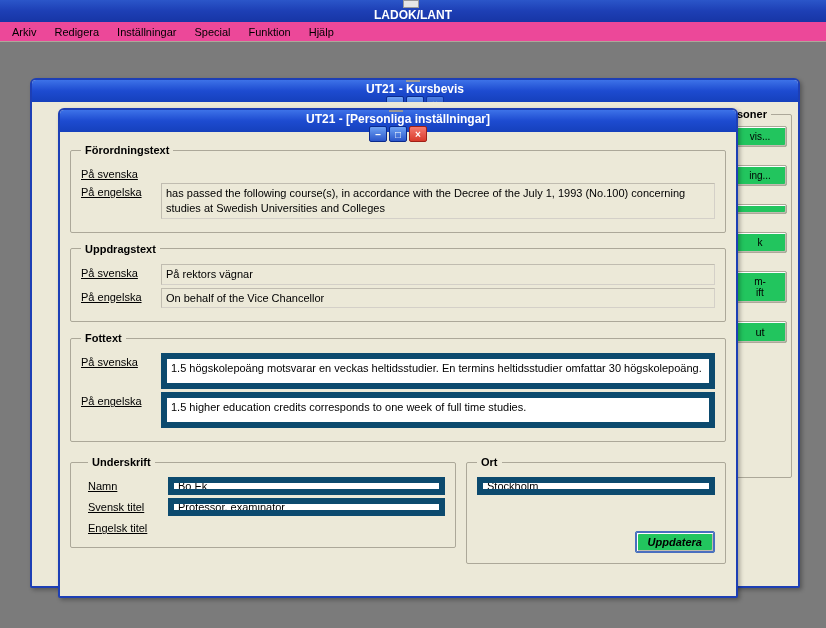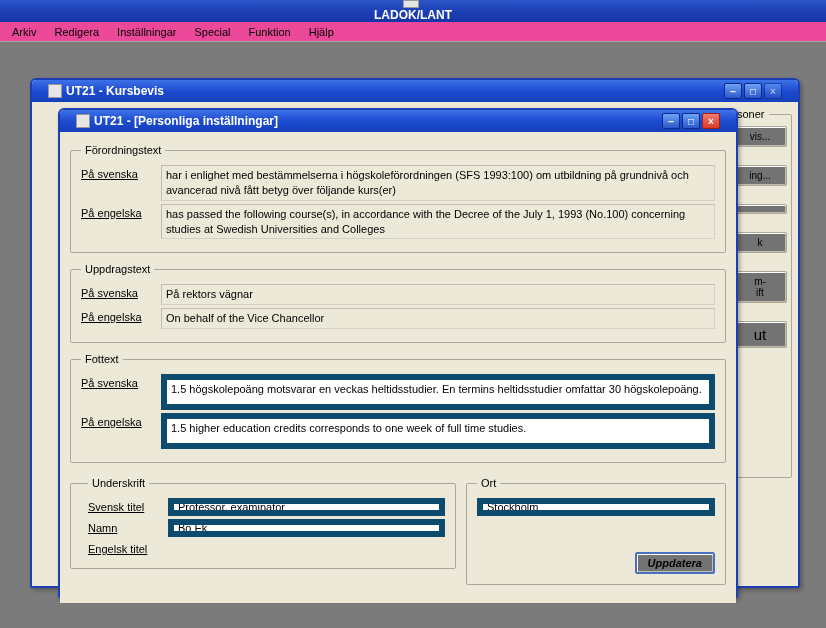--- a/index.html
+++ b/index.html
@@ -61,23 +61,24 @@
     background: #ece9d8;
     box-shadow: 2px 2px 4px rgba(0,0,0,.3);
   }
   .win-titlebar {
     height: 22px;
     background: linear-gradient(to bottom, #3d72e8 0%, #1d4bd0 50%, #1540bc 100%);
     color: #fff;
     font-weight: bold;
     display: flex;
     align-items: center;
-    padding: 0 16px;
+    padding: 0 4px;
     font-size: 12px;
     border-radius: 4px 4px 0 0;
+    flex-direction: column;
   }
   .win-titlebar .win-icon {
     width: 14px; height: 14px;
     background: #e6e6e6;
     border: 1px solid #999;
     margin-right: 4px;
   }
   .win-titlebar .spacer { flex: 1; }
   .win-btns { display: flex; gap: 2px; }
   .win-btn {
@@ -96,21 +97,21 @@
   fieldset {
     border: 1px solid #aca899;
     margin: 4px 0 10px 0;
     padding: 6px 10px 10px 10px;
     border-radius: 2px;
   }
   legend {
     font-size: 11px;
     color: #000;
     padding: 0 4px;
-    font-weight: normal;
+    font-weight: bold;
   }
   .row { display:flex; align-items:flex-start; margin:3px 0; }
   .row .lbl { width: 80px; flex-shrink:0; padding-top:3px;text-decoration:underline;}
   .ro-field {
     flex:1;
     background: #ece9d8;
     border: 1px solid #d4d0c8;
     border-top-color:#c0bcb0;
     border-left-color:#c0bcb0;
     padding: 2px 4px;
@@ -125,21 +126,21 @@
     padding: 2px 4px;
     font-size:11px;
     height:18px;
     font-family:inherit;
   }
   textarea.text-input { height:36px; resize:none; line-height:1.35;}
   .two-col { display:flex; gap:10px; align-items:flex-start;}
   .two-col fieldset { flex:1; }
   .button {
     border: 1px solid #aca899;
-    background: #737373;
+    background: #22c55e;
     padding: 4px 12px;
     font-size:11px;
     font-family:inherit;
     border-radius:2px;
     cursor:pointer;
     min-width:72px;
     text-align:center;
     box-shadow: inset 1px 1px 0 #fff, inset -1px -1px 0 #c0bcb0;
   }
   .button.primary { font-weight:bold; border:1px solid #4a6fbf; box-shadow: 0 0 0 1px #4a6fbf inset, inset 2px 2px 0 #fff, inset -2px -2px 0 #c0bcb0; font-style: italic;}
@@ -177,21 +178,21 @@
 
       <fieldset style="position:absolute; right:6px; top:2px; width:64px; height:370px; padding:6px 4px;">
         <legend>soner</legend>
         <div style="display:flex;flex-direction:column;gap:18px;">
           <button class="button" style="min-width:50px;font-size:10px;padding:4px 2px;">vis...</button>
           <button class="button" style="min-width:50px;font-size:10px;padding:4px 2px;">ing...</button>
           <button class="button" style="min-width:50px;font-size:10px;padding:4px 2px;"></button>
           <button class="button" style="min-width:50px;font-size:10px;padding:4px 2px;">k</button>
           <button class="button" style="min-width:50px;font-size:10px;padding:4px 2px;white-space:pre-line;line-height:1.1;">m-
 ift</button>
-          <button class="button" style="min-width:50px;font-size:15px;padding:4px 2px;">ut</button>
+          <button class="button" style="min-width:50px;font-size:11px;padding:4px 2px;">ut</button>
         </div>
       </fieldset>
     </div>
   </div>
 
   <div class="win" style="left:58px; top:66px; width:680px; height:490px;">
     <div class="win-titlebar">
       <div class="win-icon"></div>
       <span>UT21 - [Personliga inställningar]</span>
       <div class="spacer"></div>
@@ -200,21 +201,20 @@
         <div class="win-btn">□</div>
         <div class="win-btn close">×</div>
       </div>
     </div>
     <div class="win-body">
 
       <fieldset>
         <legend>Förordningstext</legend>
         <div class="row">
           <div class="lbl">På svenska</div>
-          <div class="ro-field">har i enlighet med bestämmelserna i högskoleförordningen (SFS 1993:100) om utbildning på grundnivå och avancerad nivå fått betyg över följande kurs(er)</div>
         </div>
         <div class="row">
           <div class="lbl">På engelska</div>
           <div class="ro-field">has passed the following course(s), in accordance with the Decree of the July 1, 1993 (No.100) concerning studies at Swedish Universities and Colleges</div>
         </div>
       </fieldset>
 
       <fieldset>
         <legend>Uppdragstext</legend>
         <div class="row">
@@ -236,28 +236,28 @@
         <div class="row">
           <div class="lbl">På engelska</div>
           <textarea class="text-input" style="">1.5 higher education credits corresponds to one week of full time studies.</textarea>
         </div>
       </fieldset>
 
       <div class="two-col">
         <fieldset style="flex:1.2;padding-left:17px;">
           <legend>Underskrift</legend>
           <div class="row">
+            <div class="lbl">Namn</div>
+            <input class="text-input" value="Bo Ek" style="">
+          </div>
+          <div class="row">
             <div class="lbl">Svensk titel</div>
             <input class="text-input" value="Professor, examinator" style="">
           </div>
           <div class="row">
-            <div class="lbl">Namn</div>
-            <input class="text-input" value="Bo Ek" style="">
-          </div>
-          <div class="row">
             <div class="lbl">Engelsk titel</div>
           </div>
         </fieldset>
 
         <fieldset style="flex:0.8;">
           <legend>Ort</legend>
           <div class="row">
             <input class="text-input" value="Stockholm" style="">
           </div>
           <div style="text-align:right; margin-top:36px;">

